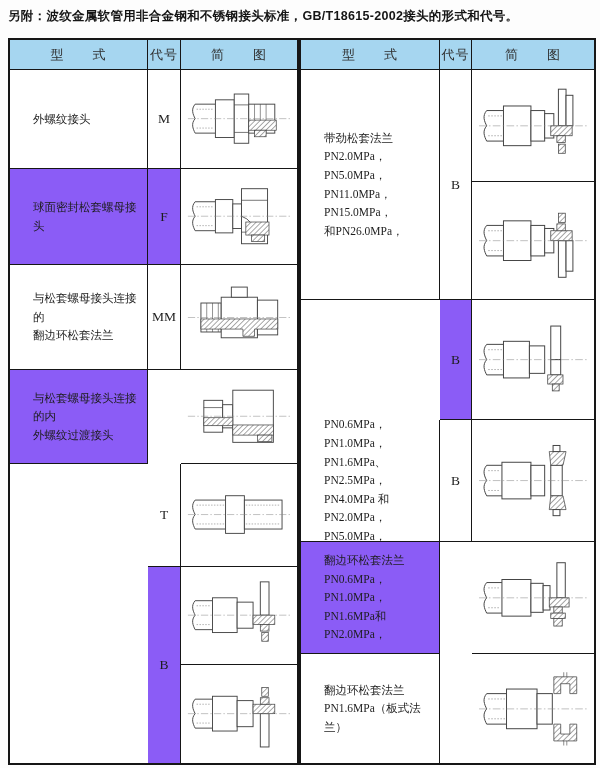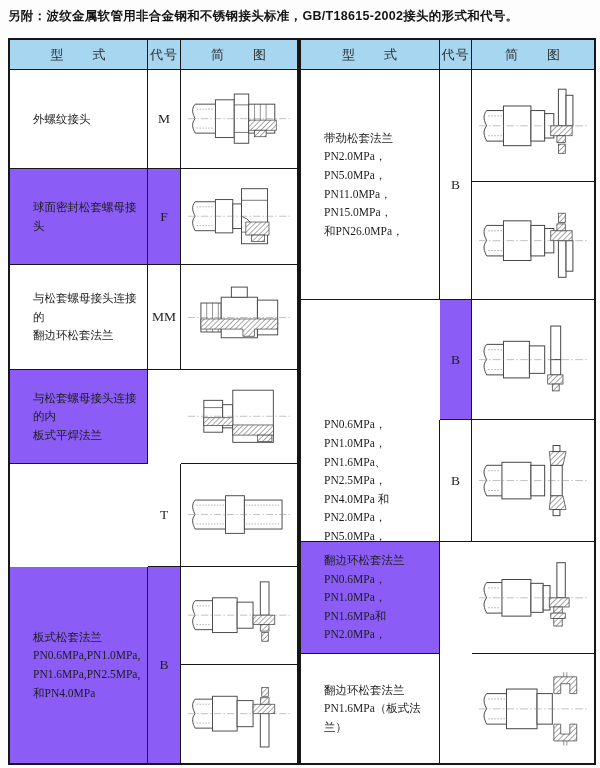--- a/index.html
+++ b/index.html
@@ -105,21 +105,21 @@
         <path d="M30,30 V70 M38,30 V70 M46,30 V70" stroke="#444" stroke-width="0.8" fill="none"></path>
         <rect x="50" y="22" width="50" height="56" fill="#fff" stroke="#444" stroke-width="1.3"></rect>
         <rect x="64" y="8" width="22" height="14" fill="#fff" stroke="#444" stroke-width="1.3"></rect>
         <rect x="100" y="26" width="28" height="48" fill="#fff" stroke="#444" stroke-width="1.3"></rect>
         <polygon points="22,52 128,52 128,66 96,66 96,76 80,76 80,66 22,66" fill="url(#hch)" stroke="#444" stroke-width="1"></polygon>
         <path d="M4,50 H146" stroke="#888" stroke-width="0.7" stroke-dasharray="10,3,2,3" fill="none"></path>
       </svg>
     </div>
 
   <div class="cell type hl" style="grid-area:5/1">与松套螺母接头连接的内
-板式平焊法兰</div>
+外螺纹过渡接头</div>
   <div class="cell diag nr" style="grid-area:5/3">
       <svg viewBox="0 0 150 100" preserveAspectRatio="xMidYMid meet">
         <rect x="26" y="28" width="26" height="44" fill="#fff" stroke="#444" stroke-width="1.3"></rect>
         <line x1="26" y1="38" x2="52" y2="38" stroke="#444" stroke-width="1"></line>
         <line x1="26" y1="62" x2="52" y2="62" stroke="#444" stroke-width="1"></line>
         <rect x="52" y="34" width="14" height="32" fill="#fff" stroke="#444" stroke-width="1.3"></rect>
         <rect x="66" y="14" width="56" height="72" fill="#fff" stroke="#444" stroke-width="1.3"></rect>
         <rect x="26" y="52" width="40" height="11" fill="url(#hch)" stroke="#444" stroke-width="1"></rect>
         <rect x="66" y="62" width="56" height="14" fill="url(#hch)" stroke="#444" stroke-width="1"></rect>
         <rect x="100" y="76" width="20" height="9" fill="url(#hch)" stroke="#444" stroke-width="1"></rect>
@@ -134,24 +134,20 @@
         <line x1="16" y1="37" x2="54" y2="37" stroke="#666" stroke-width="0.7" stroke-dasharray="2,2"></line>
         <line x1="16" y1="63" x2="54" y2="63" stroke="#666" stroke-width="0.7" stroke-dasharray="2,2"></line>
         <rect x="56" y="24" width="26" height="52" fill="#fff" stroke="#444" stroke-width="1.3"></rect>
         <rect x="82" y="30" width="52" height="40" fill="#fff" stroke="#444" stroke-width="1.3"></rect>
         <line x1="84" y1="37" x2="132" y2="37" stroke="#666" stroke-width="0.7" stroke-dasharray="2,2"></line>
         <line x1="84" y1="63" x2="132" y2="63" stroke="#666" stroke-width="0.7" stroke-dasharray="2,2"></line>
         <path d="M4,50 H146" stroke="#888" stroke-width="0.7" stroke-dasharray="10,3,2,3" fill="none"></path>
       </svg>
     </div>
 
-  <div class="cell type hl nb" style="grid-area:7/1/9/2">板式松套法兰
-PN0.6MPa,PN1.0MPa,
-PN1.6MPa,PN2.5MPa,
-和PN4.0MPa</div>
   <div class="cell code hl nb" style="grid-area:7/2/9/3">B</div>
   <div class="cell diag nr" style="grid-area:7/3">
       <svg viewBox="0 0 150 100" preserveAspectRatio="xMidYMid meet">
         <path d="M38,30 L14,30 C8,37 11,44 14,50 C8,57 11,64 14,70 L38,70" fill="#fff" stroke="#444" stroke-width="1.3"></path>
         <line x1="16" y1="37" x2="36" y2="37" stroke="#666" stroke-width="0.7" stroke-dasharray="2,2"></line>
         <line x1="16" y1="63" x2="36" y2="63" stroke="#666" stroke-width="0.7" stroke-dasharray="2,2"></line>
         <rect x="38" y="26" width="34" height="48" fill="#fff" stroke="#444" stroke-width="1.3"></rect>
         <rect x="72" y="32" width="22" height="36" fill="#fff" stroke="#444" stroke-width="1.3"></rect>
         <rect x="104" y="4" width="12" height="46" fill="#fff" stroke="#444" stroke-width="1.3"></rect>
         <rect x="94" y="50" width="30" height="13" fill="url(#hch)" stroke="#444" stroke-width="1"></rect>

